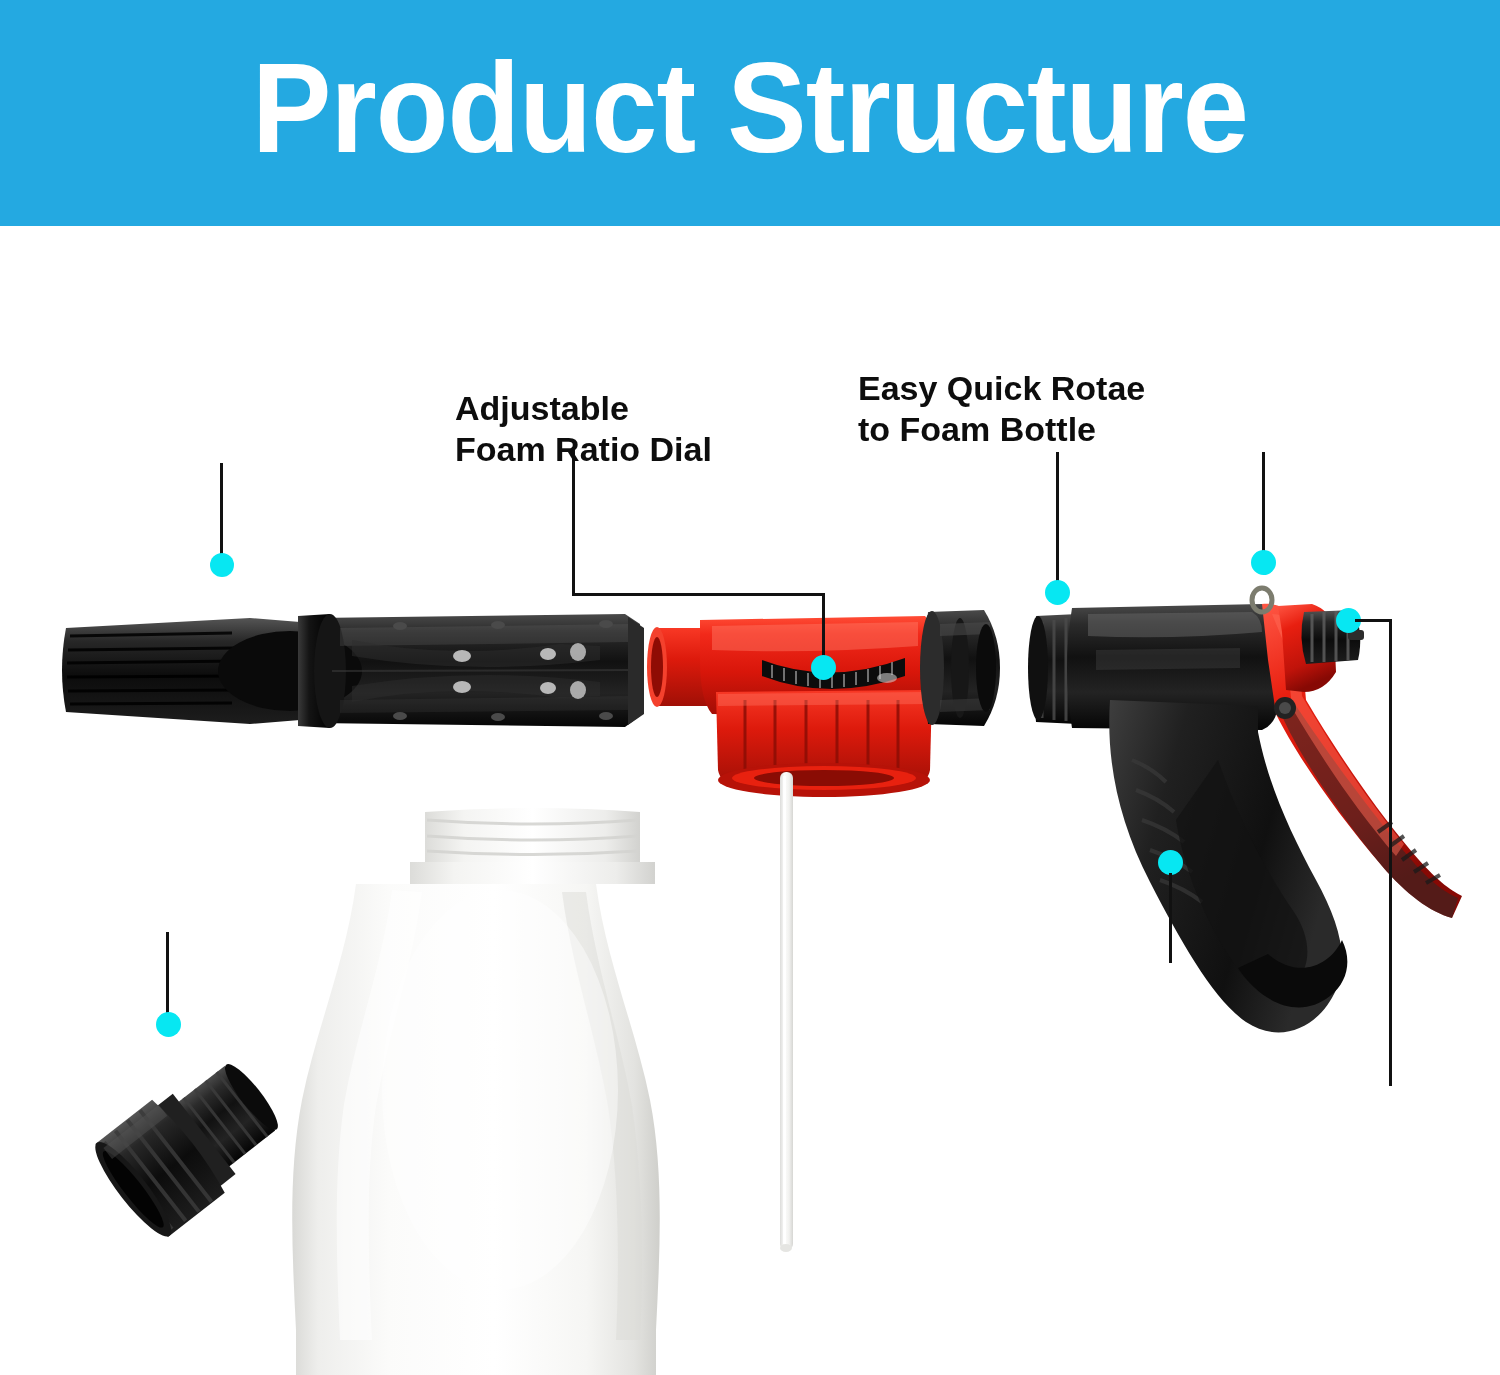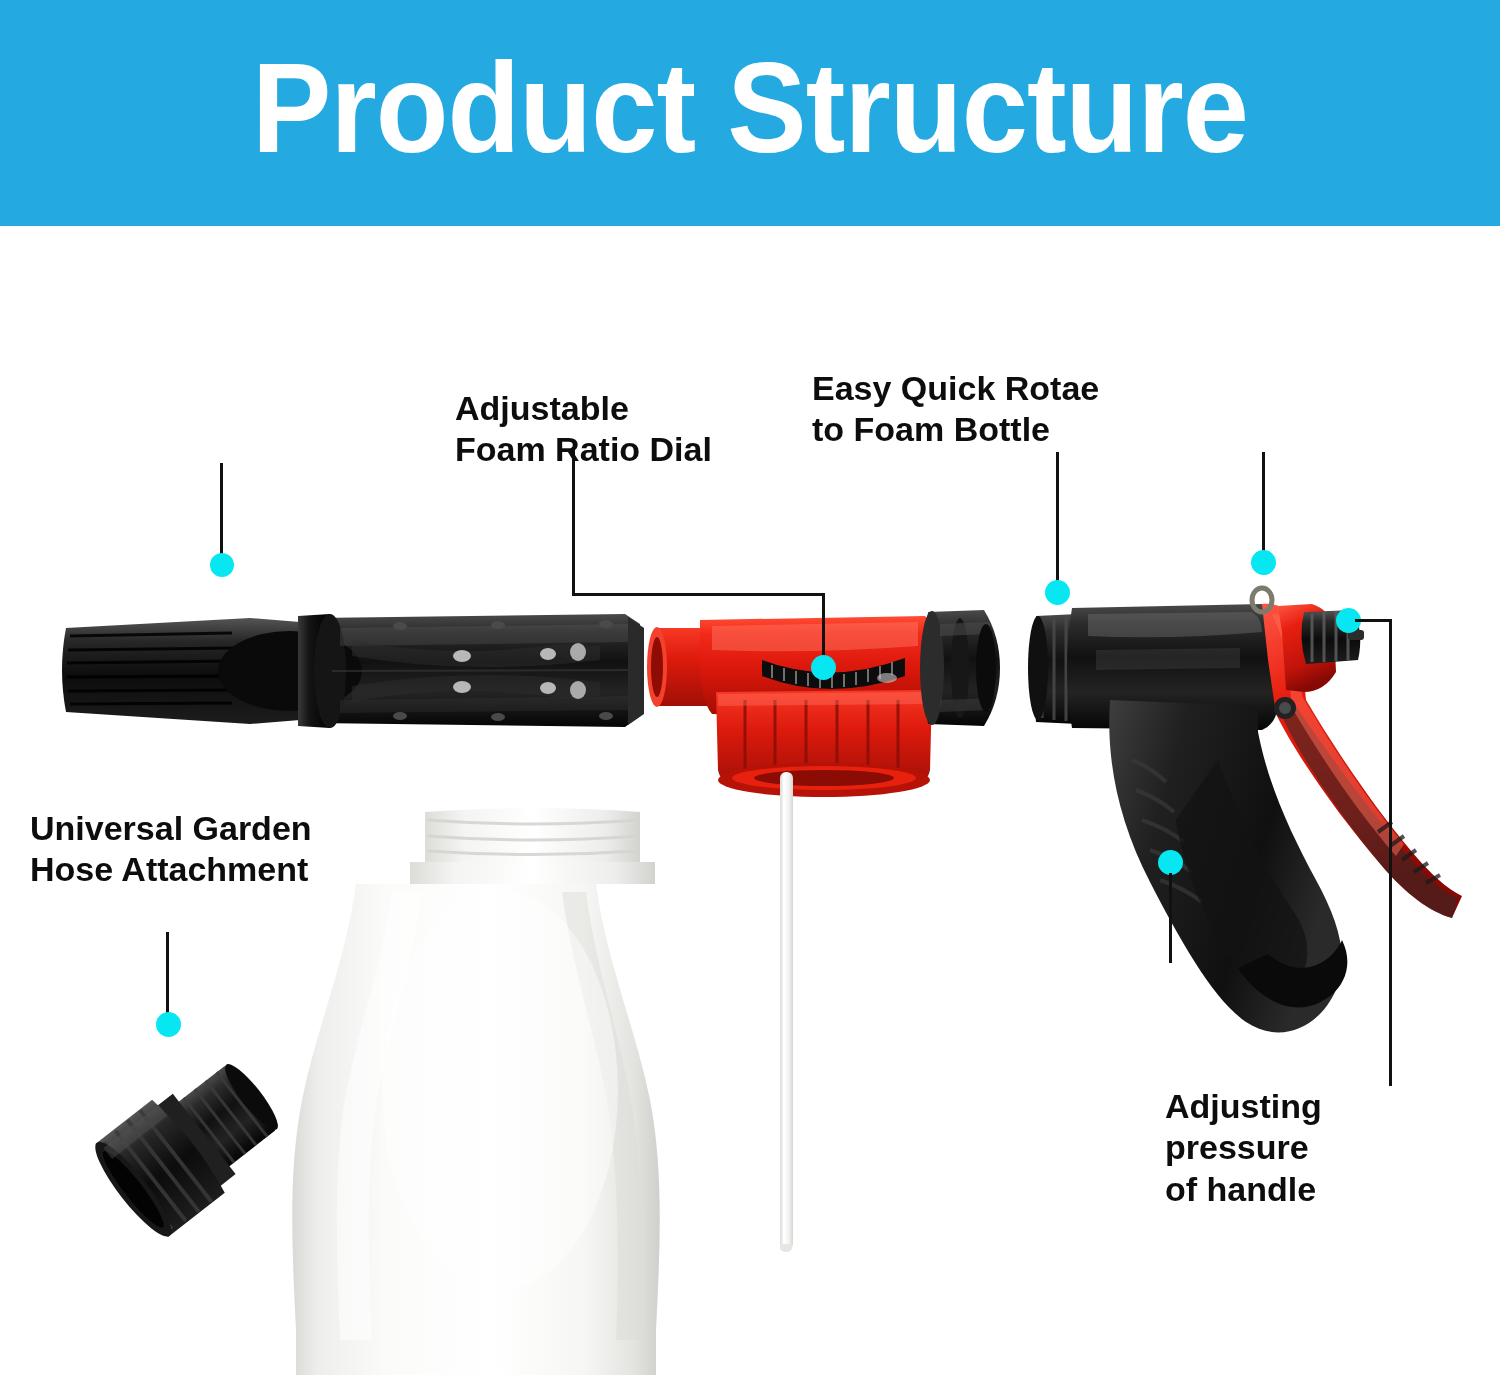--- a/index.html
+++ b/index.html
@@ -396,24 +396,20 @@
   <div class="leader-line" style="left:1169px;top:873px;width:3px;height:90px;"></div>
 
   <div class="dot" style="left:1336px;top:608px;width:25px;height:25px;"></div>
   <div class="leader-line" style="left:1355px;top:619px;width:37px;height:3px;"></div>
   <div class="leader-line" style="left:1389px;top:619px;width:3px;height:467px;"></div>
 
 
   <div class="label" style="left:455px;top:368px;margin-top:20px;">Adjustable
 Foam Ratio Dial</div>
 
-  <div class="label" style="left:812px;top:368px;">Easy Quick Rotae
+  <div class="label" style="left:858px;top:368px;">Easy Quick Rotae
 to Foam Bottle</div>
 
 
-  <div class="label" style="left:30px;top:808px;">Universal Garden
-Hose Attachment</div>
-
-
-  <div class="label" style="left:1165px;top:1086px;">Adjusting pressure
-of handle</div>
+
+
 
 </div>
 
 </body></html>

